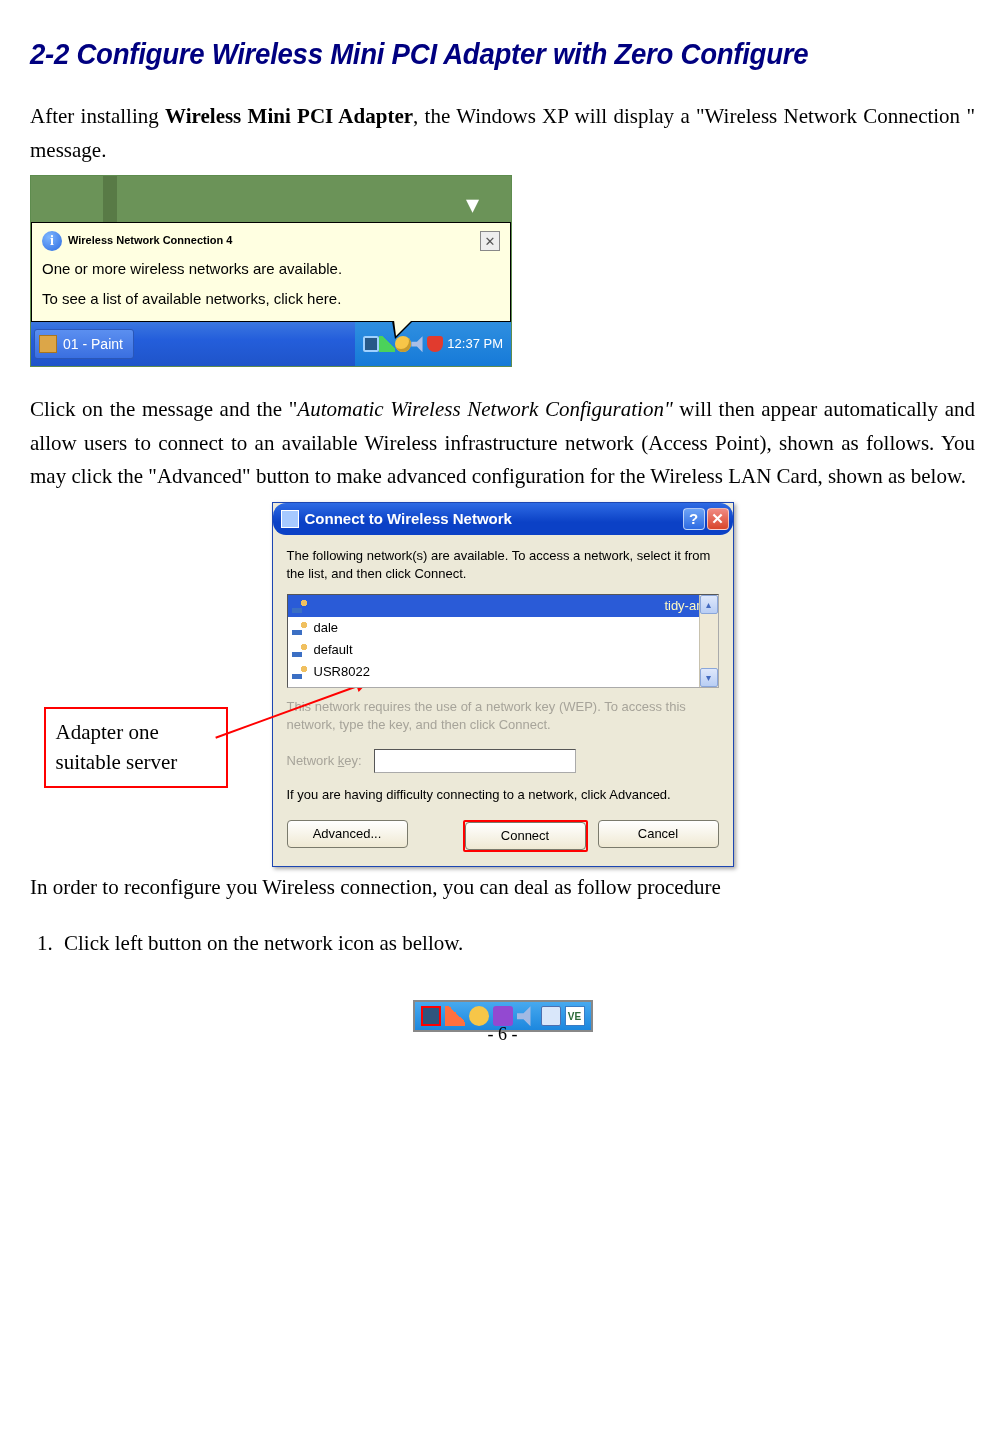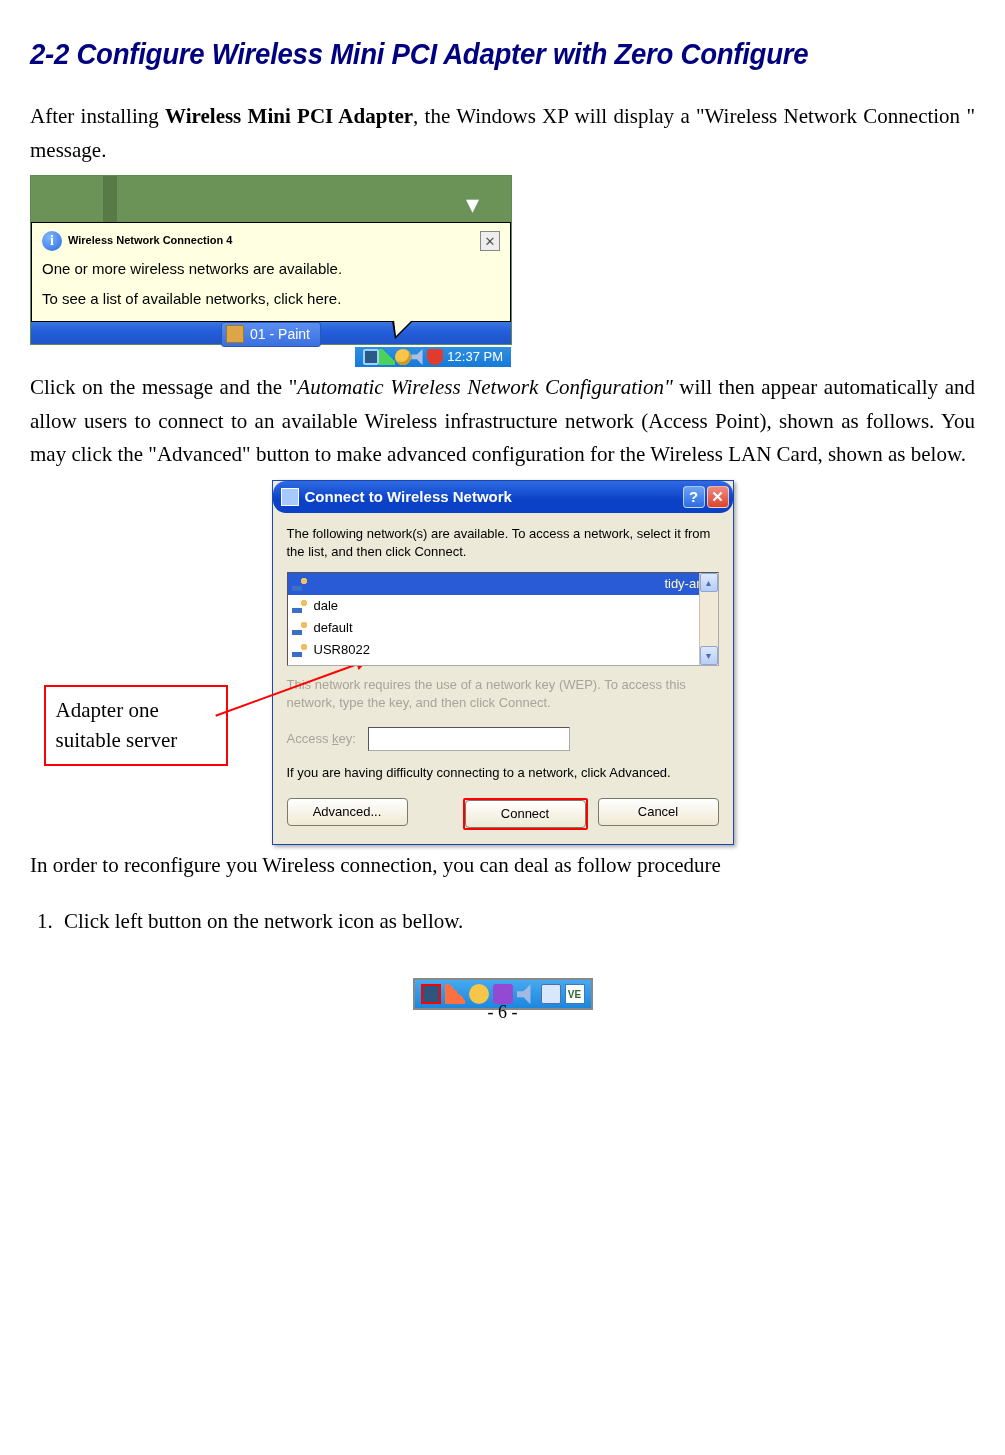--- a/index.html
+++ b/index.html
@@ -85,24 +85,24 @@
     border-top:18px solid #000;
   }
   .balloon-tail::after{
     content:""; position:absolute; left:-1px; top:-19px;
     width:0; height:0;
     border-left:2px solid transparent;
     border-right:16px solid transparent;
     border-top:16px solid #ffffe1;
   }
   .taskbar {
-    height:22px;
+    height:44px;
     background: linear-gradient(#3b77e0,#245edb 40%,#1f54c9);
     display:flex; align-items:center;
-    font-family: Tahoma, sans-serif; font-size:14px; color:#fff;flex-direction:column;
+    font-family: Tahoma, sans-serif; font-size:14px; color:#fff;
   }
   .taskbar-app {
     height:28px; margin:0 3px; padding:0 10px 0 4px;
     background: linear-gradient(#5b8ff0,#3a6fe0);
     border:1px solid #2a57b8; border-radius:3px;
     display:flex; align-items:center; gap:6px;
   }
   .taskbar-app .app-ico {
     width:18px;height:18px; background:#dca648; border:1px solid #a9751e;
     box-sizing:border-box;
@@ -333,21 +333,21 @@
             <span>USR8022</span>
           </div>
         <div class="sb">
           <span class="sbb">▴</span>
           <span class="sbb">▾</span>
         </div>
       </div>
       <div class="wep-hint">This network requires the use of a network key (WEP). To access this network, type the key, and then click Connect.</div>
       <div class="keyrow">
         <label>
-          <span>Access </span><u>k</u><span>ey:</span>
+          <span>Network </span><u>k</u><span>ey:</span>
         </label>
         <div class="keyfield"></div>
       </div>
       <p class="adv-hint">If you are having difficulty connecting to a network, click Advanced.</p>
       <div class="btnrow">
         <span class="xpbtn btn-adv">Advanced...</span>
         <span class="connect-frame">
           <span class="xpbtn">Connect</span>
         </span>
         <span class="xpbtn">Cancel</span>

